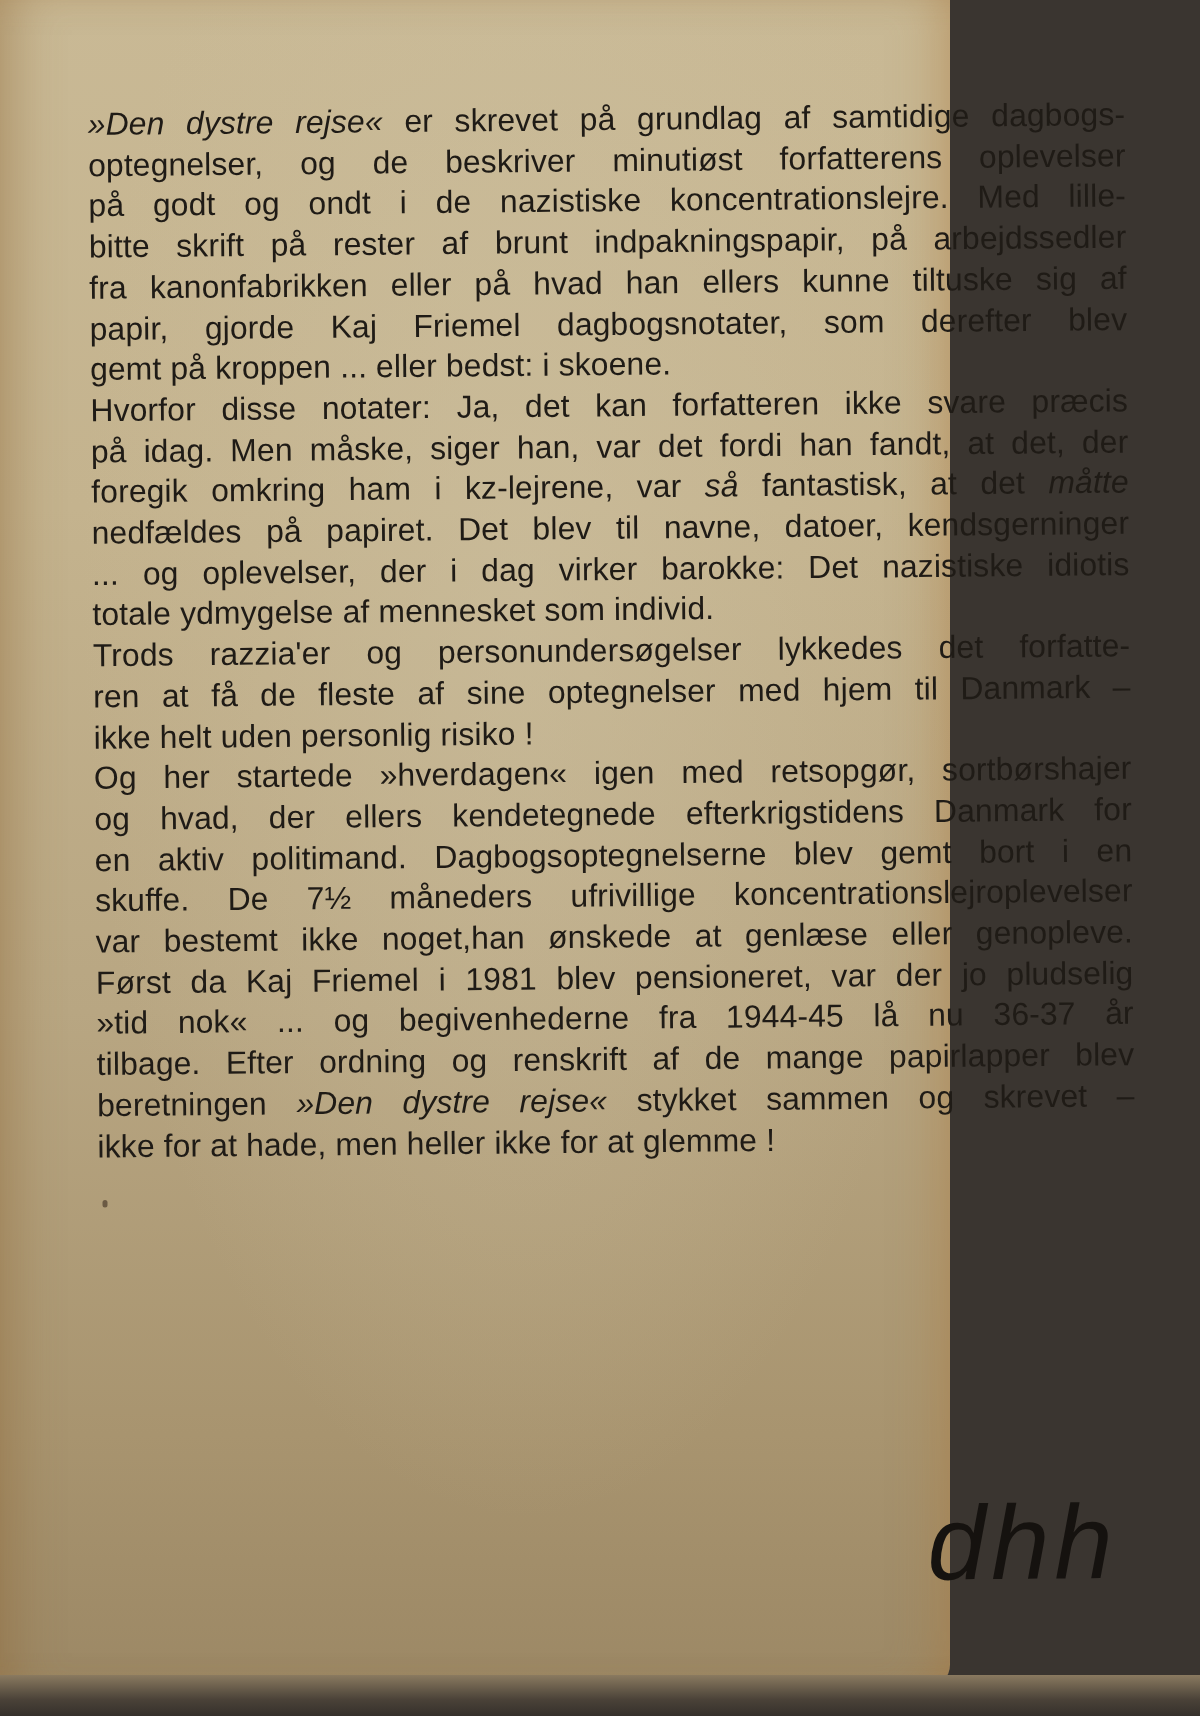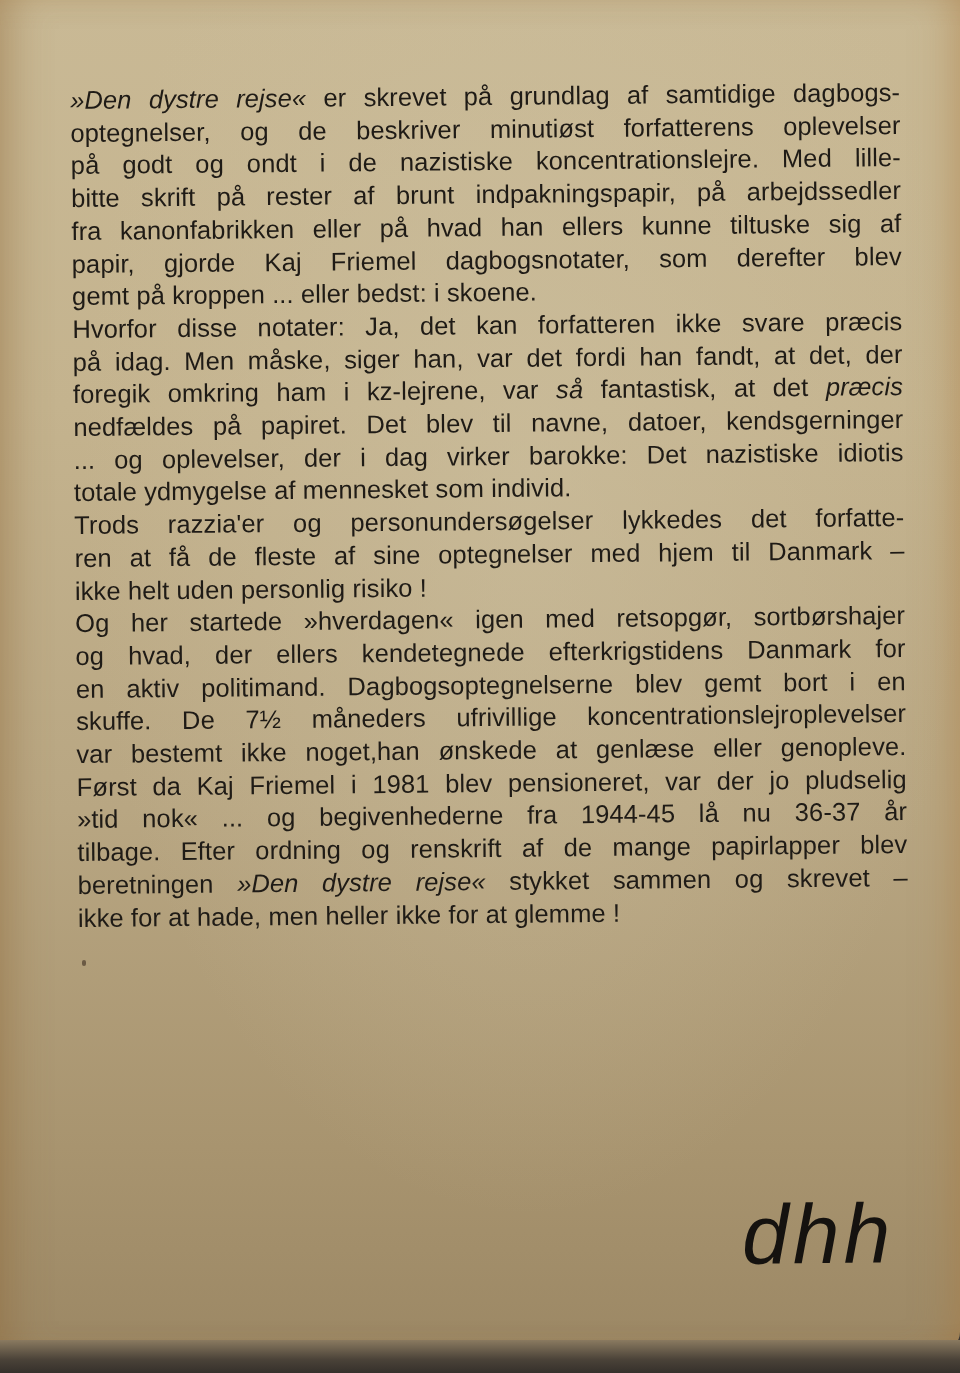--- a/index.html
+++ b/index.html
@@ -10,21 +10,21 @@
       width: 960px;
       height: 1373px;
       overflow: hidden;
       background: #3a3530;
       font-family: "Liberation Sans", "DejaVu Sans", sans-serif;
     }
     .cover {
       position: absolute;
       left: 0;
       top: 0;
-      width: 960px;
+      width: 760px;
       height: 1350px;
       background:
         radial-gradient(ellipse at 55% 35%, rgba(205,192,160,0.55) 0%, rgba(185,170,135,0.0) 60%),
         linear-gradient(to bottom, #c9b995 0%, #c4b38e 30%, #b8a682 60%, #a8946f 85%, #9c8865 100%);
       box-shadow: inset 30px 0 40px -20px rgba(140,100,50,0.45), inset -25px 0 40px -20px rgba(170,120,60,0.5);
       border-bottom-right-radius: 18px;
     }
     .bottom-shadow {
       position: absolute;
       left: 0;
@@ -85,21 +85,21 @@
   <div class="blurb" id="blurb">
       <div class="line justify"><span class="it">»Den dystre rejse«</span><span> er skrevet på grundlag af samtidige dagbogs-</span></div>
       <div class="line justify"><span>optegnelser, og de beskriver minutiøst forfatterens oplevelser</span></div>
       <div class="line justify"><span>på godt og ondt i de nazistiske koncentrationslejre. Med lille-</span></div>
       <div class="line justify"><span>bitte skrift på rester af brunt indpakningspapir, på arbejdssedler</span></div>
       <div class="line justify"><span>fra kanonfabrikken eller på hvad han ellers kunne tiltuske sig af</span></div>
       <div class="line justify"><span>papir, gjorde Kaj Friemel dagbogsnotater, som derefter blev</span></div>
       <div class="line"><span>gemt på kroppen ... eller bedst: i skoene.</span></div>
       <div class="line justify"><span>Hvorfor disse notater: Ja, det kan forfatteren ikke svare præcis</span></div>
       <div class="line justify"><span>på idag. Men måske, siger han, var det fordi han fandt, at det, der</span></div>
-      <div class="line justify"><span>foregik omkring ham i kz-lejrene, var </span><span class="it">så</span><span> fantastisk, at det </span><span class="it">præcis</span></div>
+      <div class="line justify"><span>foregik omkring ham i kz-lejrene, var </span><span class="it">så</span><span> fantastisk, at det </span><span class="it">måtte</span></div>
       <div class="line justify"><span>nedfældes på papiret. Det blev til navne, datoer, kendsgerninger</span></div>
       <div class="line justify"><span>... og oplevelser, der i dag virker barokke: Det nazistiske idiotis</span></div>
       <div class="line"><span>totale ydmygelse af mennesket som individ.</span></div>
       <div class="line justify"><span>Trods razzia'er og personundersøgelser lykkedes det forfatte-</span></div>
       <div class="line justify"><span>ren at få de fleste af sine optegnelser med hjem til Danmark –</span></div>
       <div class="line"><span>ikke helt uden personlig risiko !</span></div>
       <div class="line justify"><span>Og her startede »hverdagen« igen med retsopgør, sortbørshajer</span></div>
       <div class="line justify"><span>og hvad, der ellers kendetegnede efterkrigstidens Danmark for</span></div>
       <div class="line justify"><span>en aktiv politimand. Dagbogsoptegnelserne blev gemt bort i en</span></div>
       <div class="line justify"><span>skuffe. De 7½ måneders ufrivillige koncentrationslejroplevelser</span></div>

